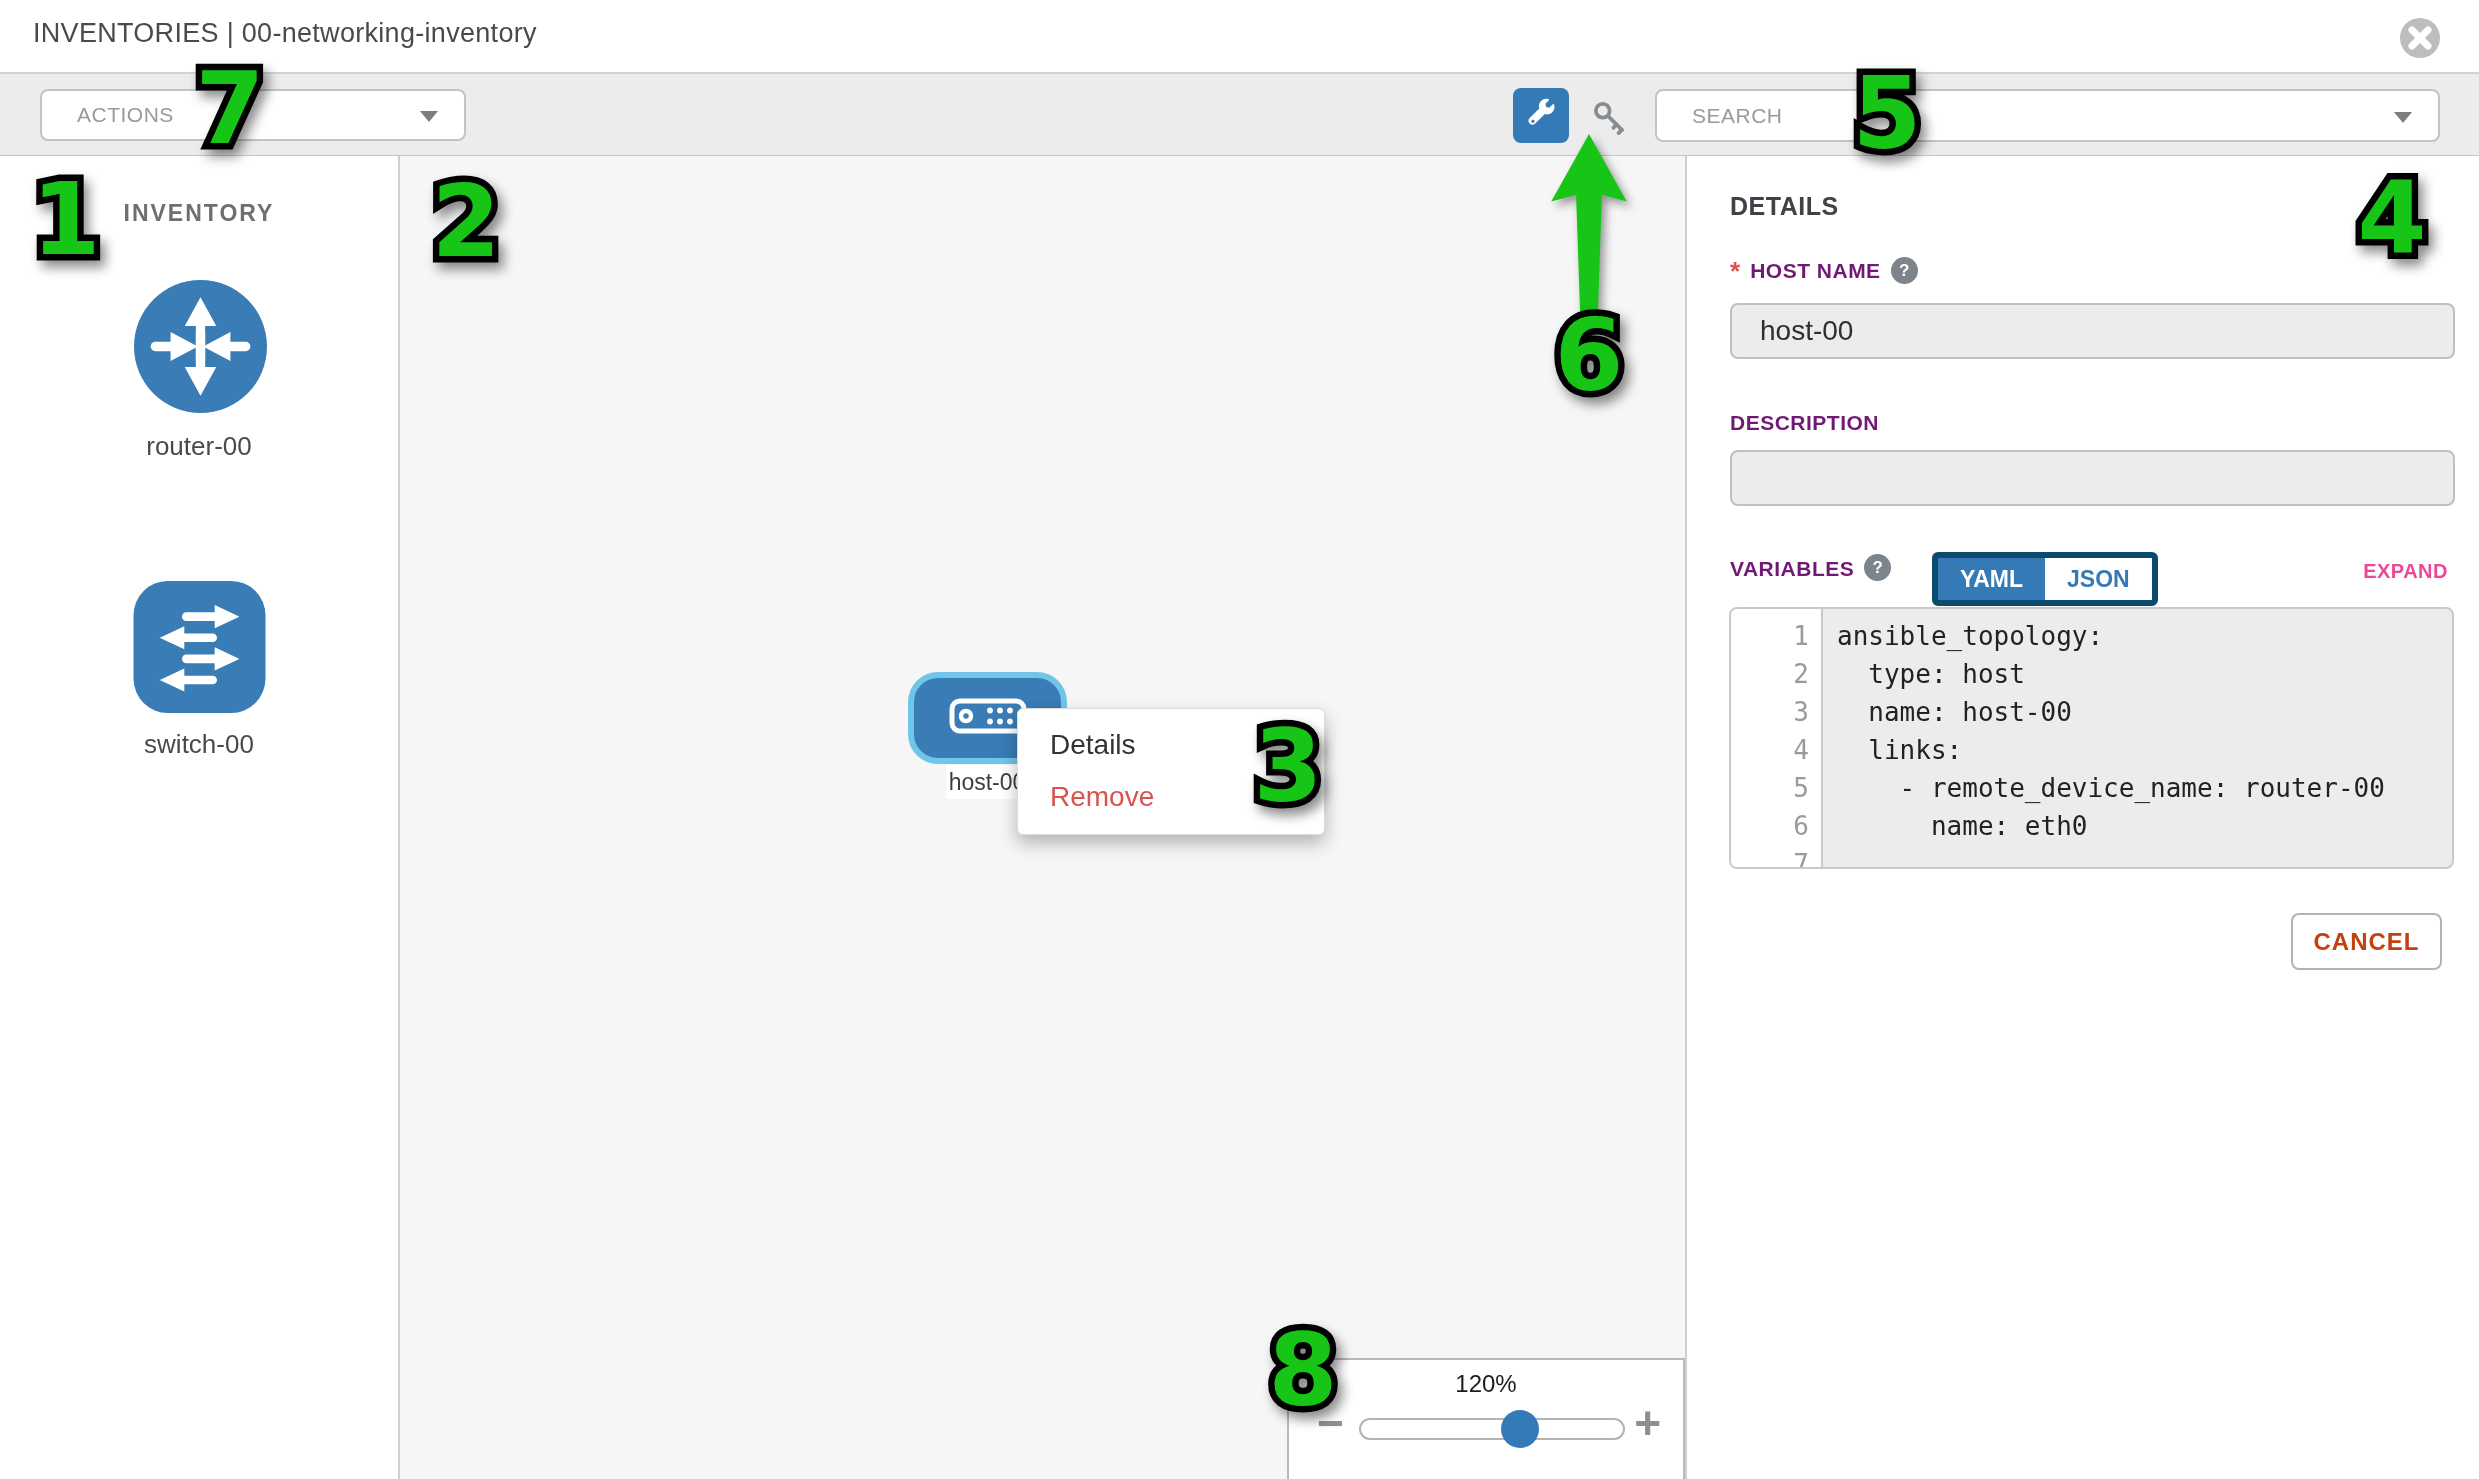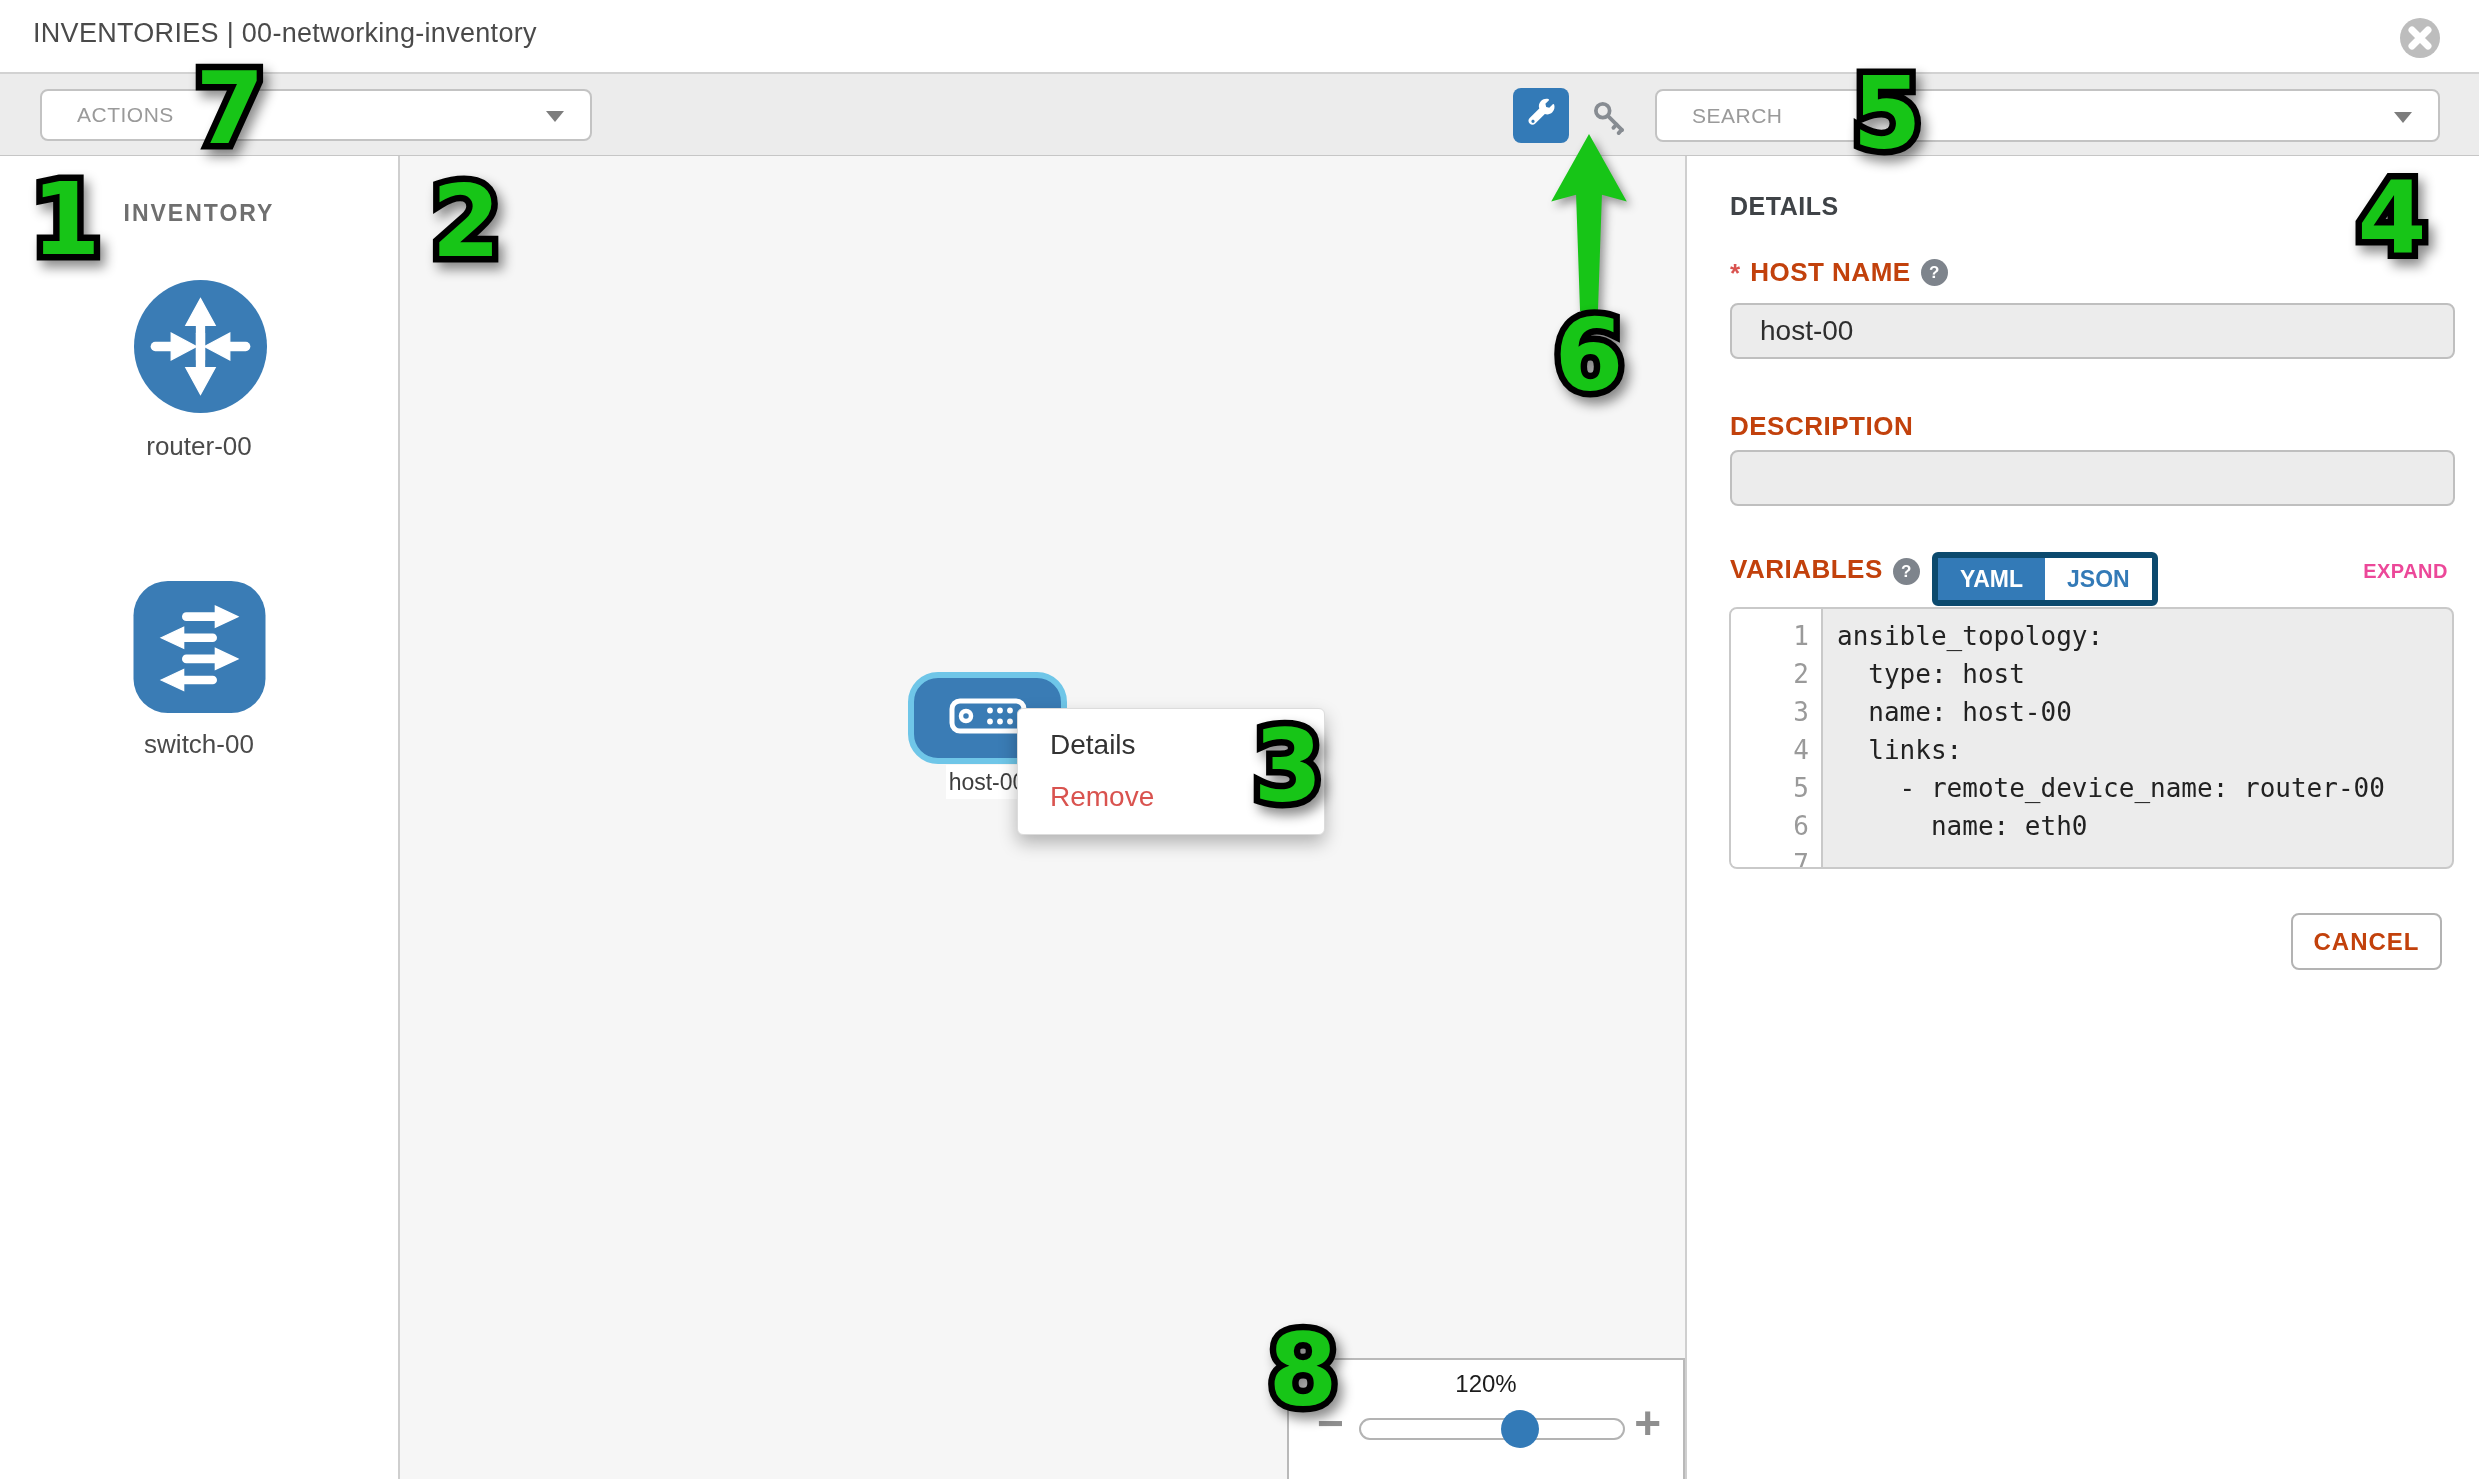--- a/index.html
+++ b/index.html
@@ -8,21 +8,21 @@
 
   
   .hdr{position:absolute;left:0;top:0;width:2480px;height:72px;background:#fff;}
   .hdr-title{position:absolute;left:33px;top:18px;font-size:27px;font-weight:normal;color:#4a4a4a;letter-spacing:0.3px;}
   .close-btn{position:absolute;right:39px;top:17px;width:42px;height:42px;border:none;background:transparent;padding:0;cursor:pointer;}
 
   
   .tbar{position:absolute;left:0;top:72px;width:2480px;height:85px;background:#ececec;
         border-top:2px solid #d2d2d2;border-bottom:2px solid #c6c6c6;box-sizing:border-box;}
   .dropdown{position:absolute;background:#fff;border:2px solid #c3c3c3;border-radius:8px;box-sizing:border-box;}
-  .dd-actions{left:40px;top:15px;width:552px;height:52px;padding-left:43px;}
+  .dd-actions{left:40px;top:15px;width:426px;height:52px;padding-left:43px;}
   .dd-search{left:1655px;top:15px;width:785px;height:53px;}
   .dd-label{position:absolute;left:35px;top:50%;transform:translateY(-50%);font-size:21px;color:#9a9a9a;letter-spacing:0.5px;}
   .caret{position:absolute;right:26px;top:50%;margin-top:-4px;width:0;height:0;
          border-left:9px solid transparent;border-right:9px solid transparent;border-top:11px solid #7d7d7d;}
   .wrench-btn{position:absolute;left:1513px;top:14px;width:56px;height:55px;background:#337ab7;
               border:none;border-radius:8px;display:flex;align-items:center;justify-content:center;cursor:pointer;}
   .key-wrap{position:absolute;left:1588px;top:24px;width:42px;height:42px;display:flex;align-items:center;justify-content:center;}
 
   
   .sidebar{position:absolute;left:0;top:156px;width:400px;height:1323px;background:#fff;
@@ -65,21 +65,21 @@
   .zoom-track{position:absolute;left:70px;top:58px;width:266px;height:22px;background:#fff;
               border:2px solid #b3b3b3;border-radius:12px;box-sizing:border-box;cursor:pointer;}
   .zoom-thumb{position:absolute;left:140px;top:-10px;width:38px;height:38px;border-radius:50%;background:#337ab7;cursor:grab;}
 
   
   .dp-title{position:absolute;left:43px;top:36px;font-size:25px;font-weight:bold;color:#3f4347;letter-spacing:0.5px;}
   .field-label-row{position:absolute;left:43px;display:flex;align-items:center;gap:10px;}
   .row-hostname{top:101px;}
   .row-desc{top:255px;}
   .req-star{color:#d9534f;font-size:26px;font-weight:bold;line-height:20px;}
-  .f-label{font-size:26px;font-weight:600;color:#c2410c;letter-spacing:0.5px;}
+  .f-label{font-size:21px;font-weight:600;color:#701a75;letter-spacing:0.5px;}
   .q-icon{width:27px;height:27px;border-radius:50%;background:#7e848c;color:#fff;font-size:17px;font-weight:bold;
           display:inline-flex;align-items:center;justify-content:center;}
   .t-input{position:absolute;left:43px;width:725px;height:56px;background:#ececec;border:2px solid #bfbfbf;
            border-radius:8px;box-sizing:border-box;font-family:"Liberation Sans",sans-serif;
            font-size:28px;color:#2e2e2e;padding:0 0 0 28px;outline:none;}
   .in-hostname{top:147px;}
   .in-desc{top:294px;}
 
   .vars-row{position:absolute;left:43px;top:398px;display:flex;align-items:flex-end;gap:10px;}
   .fmt-toggle{position:absolute;left:245px;top:396px;display:flex;border:6px solid #0c4a6e;border-radius:6px;overflow:hidden;}

